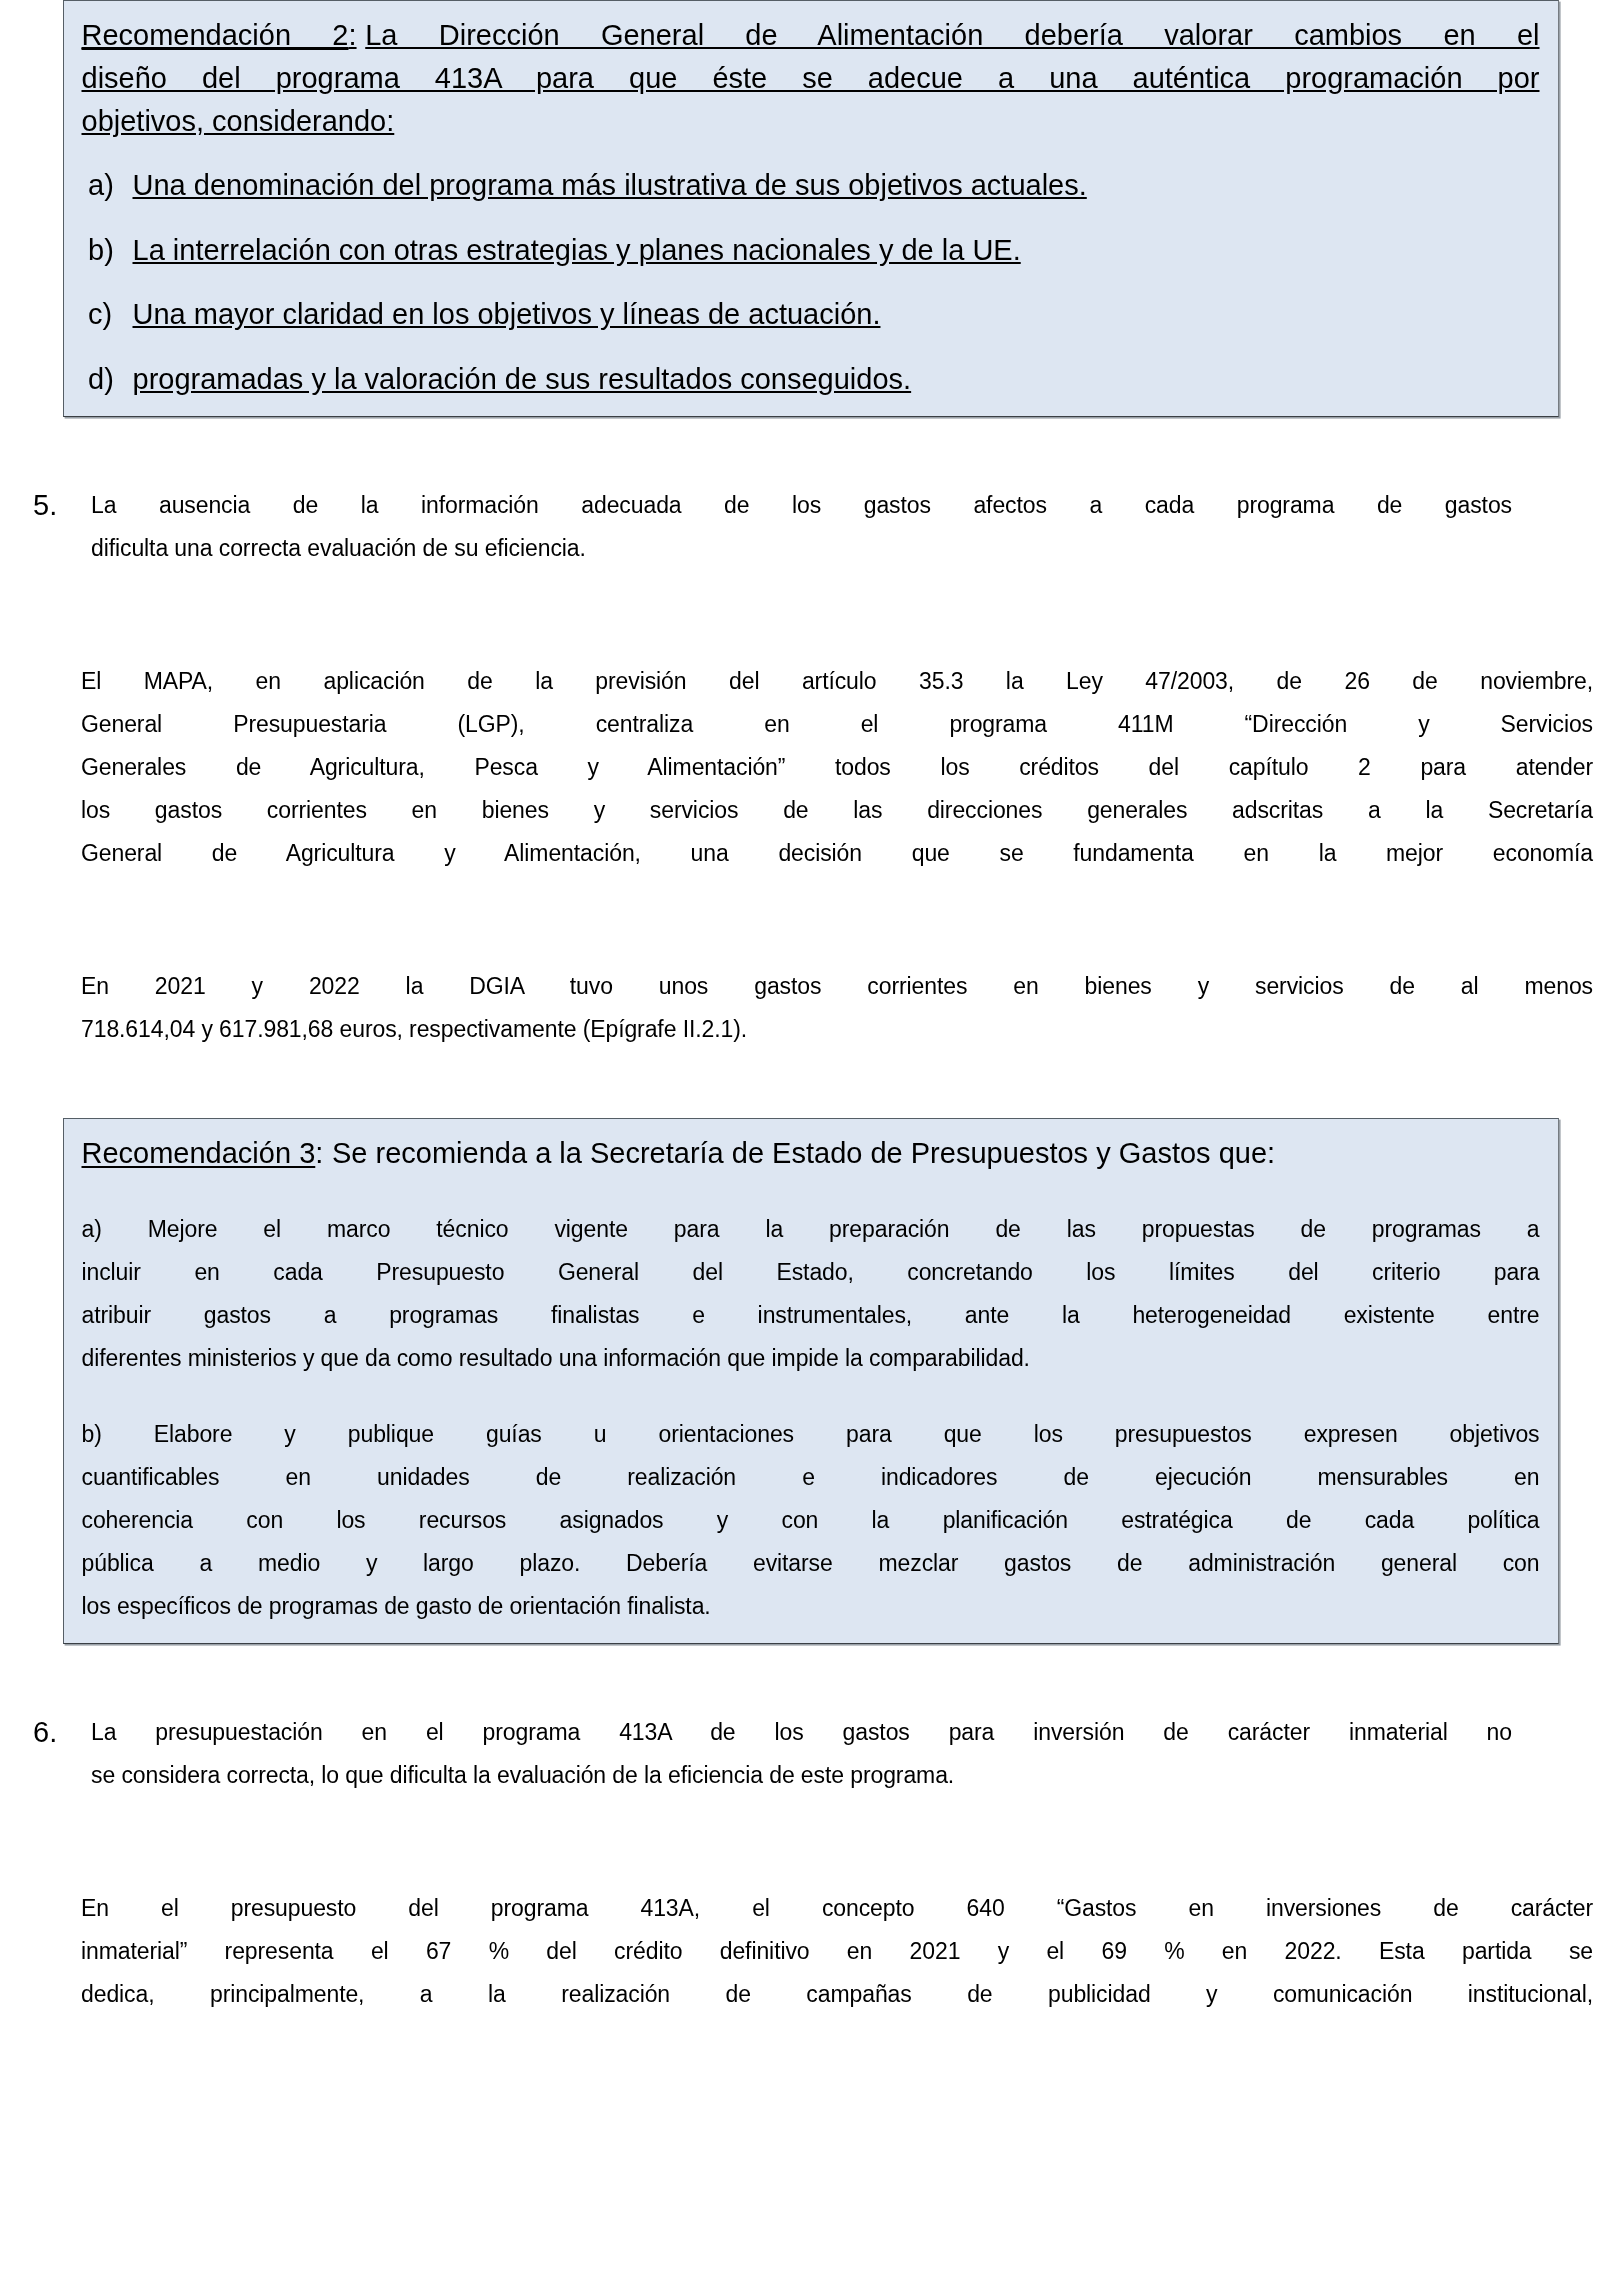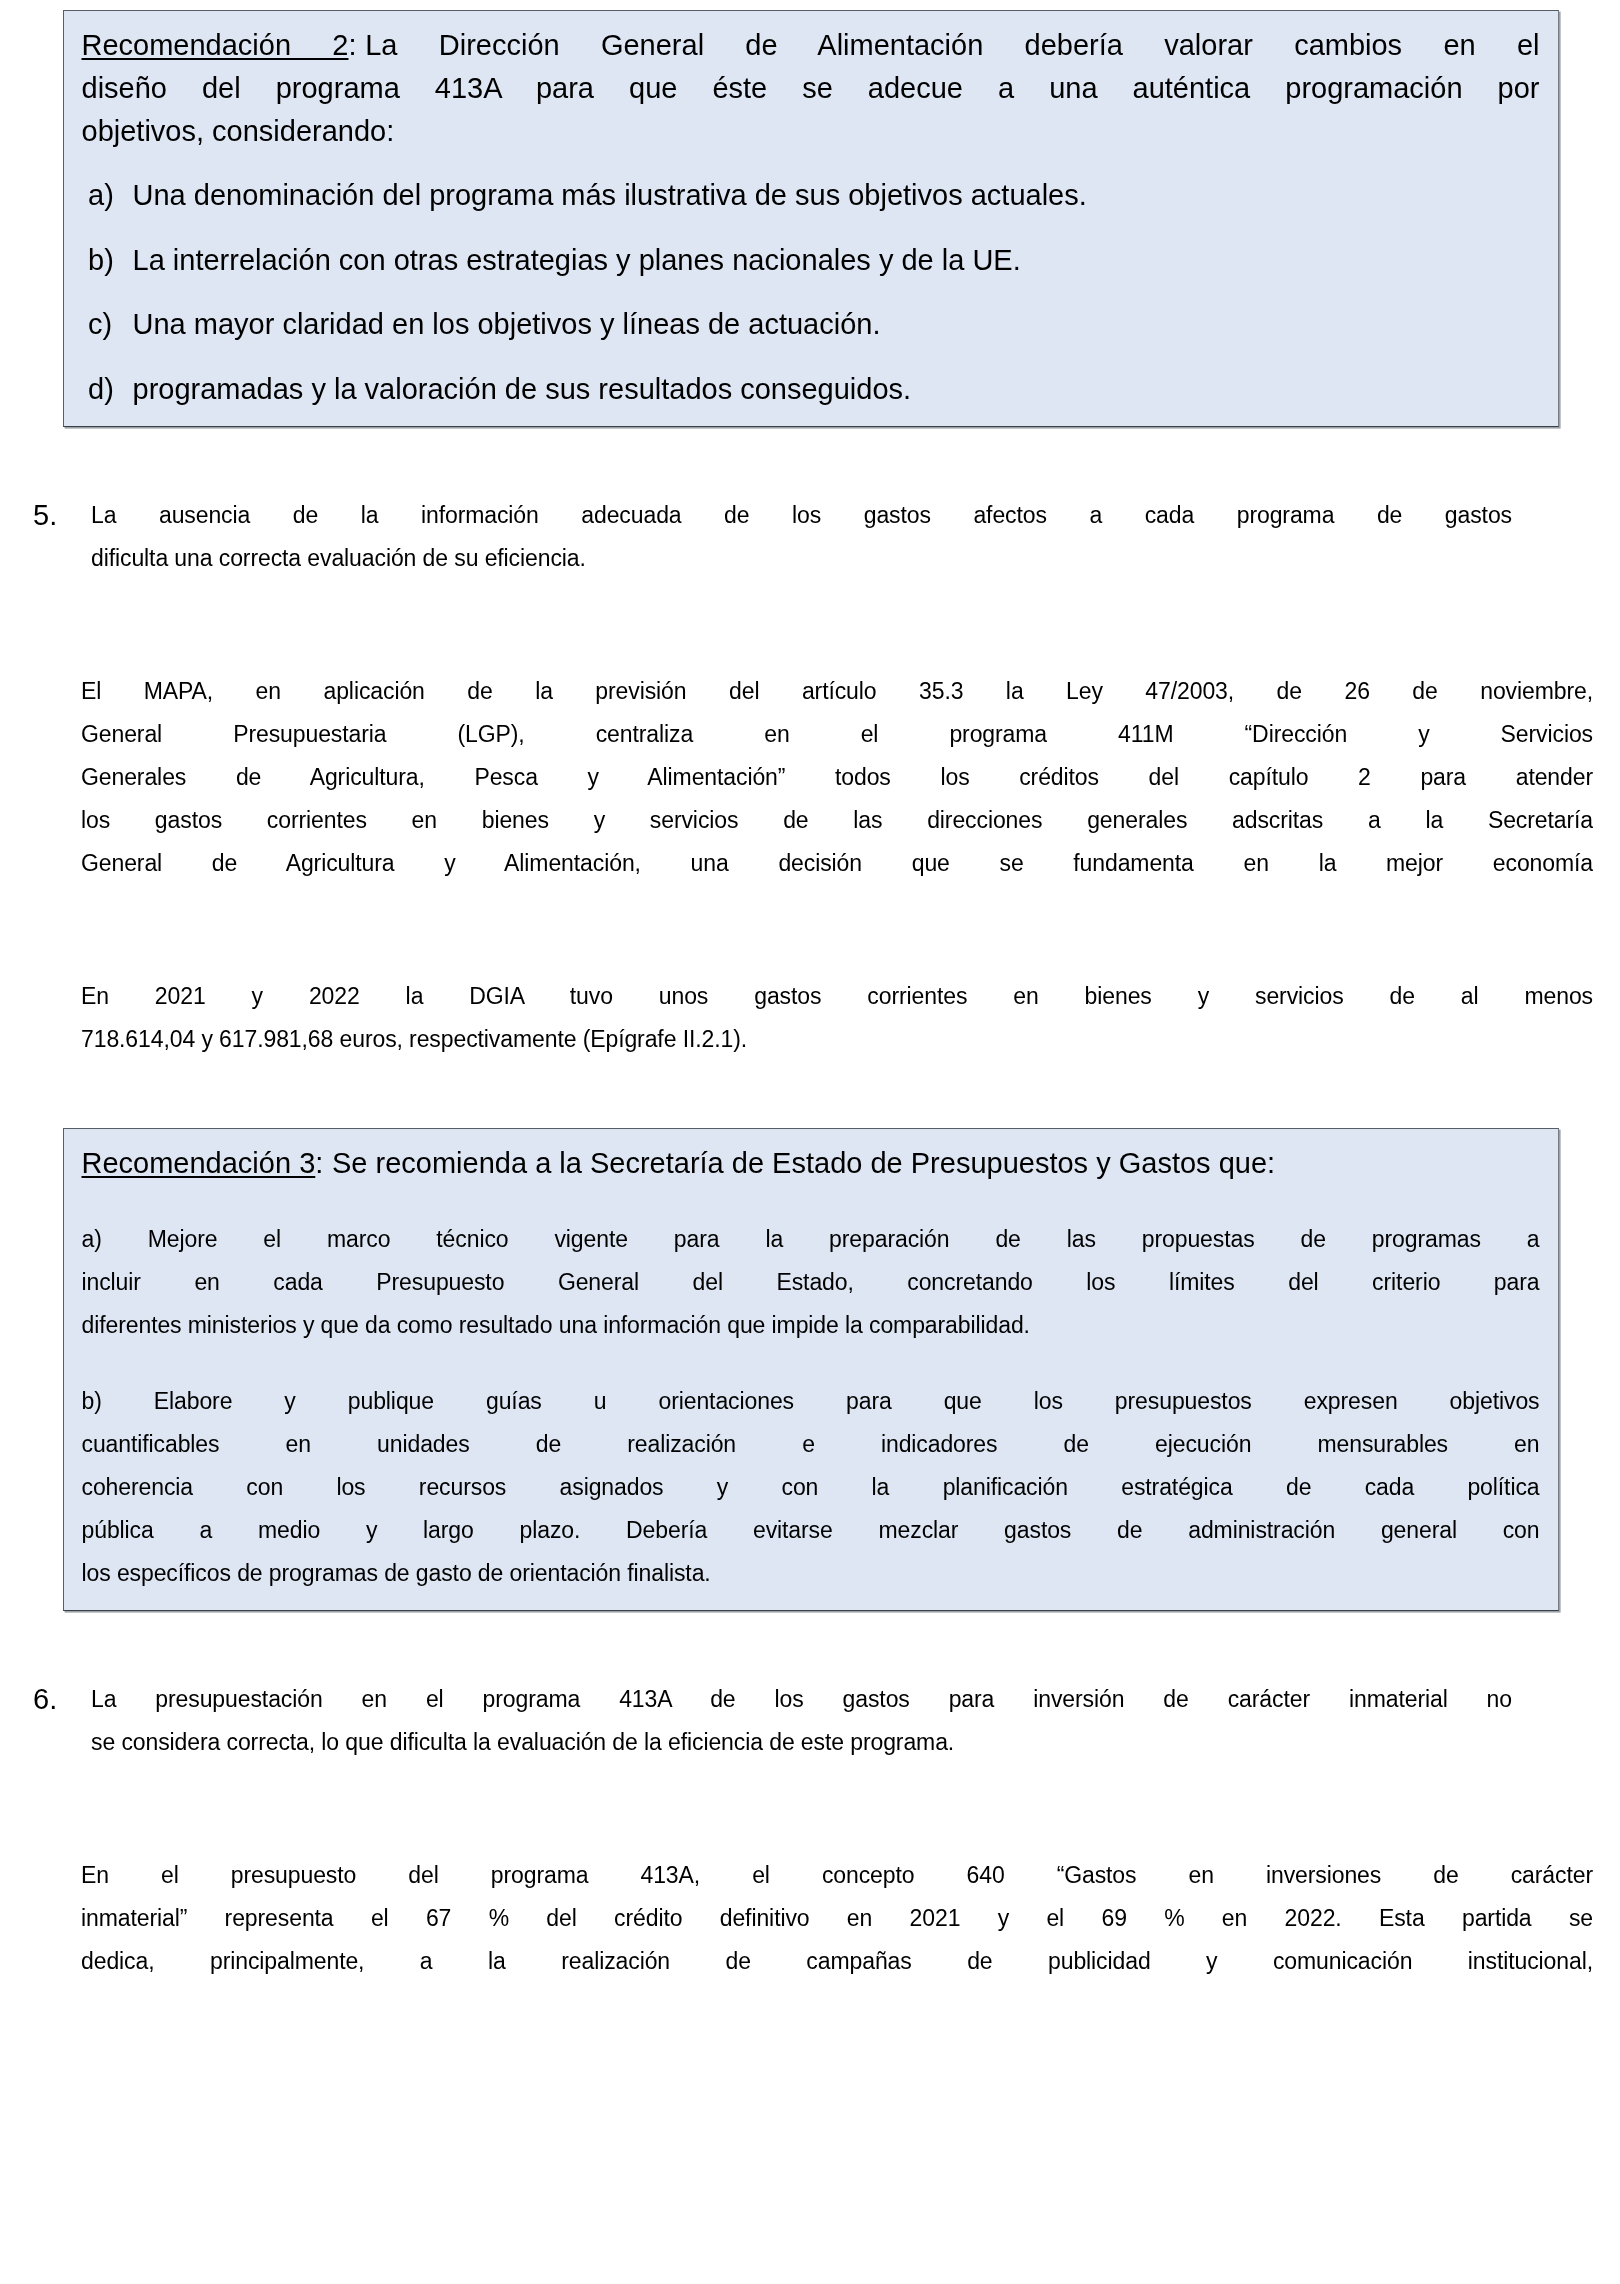--- a/index.html
+++ b/index.html
@@ -116,21 +116,21 @@
   .j-line.end {
     text-align-last: left;
     white-space: normal;
   }
 </style>
 </head>
 <body>
 
 <div class="page">
 
-  <div class="rec-box" style="margin-top:10px;">
+  <div class="rec-box" style="text-decoration:underline;">
     <p class="rec-head">
         <span class="j-line"><span class="u-label">Recomendación 2</span><span>:</span><span style="margin-left:.3em">La Dirección General de Alimentación debería valorar cambios en el</span></span>
         <span class="j-line">diseño del programa 413A para que éste se adecue a una auténtica programación por</span>
         <span class="j-line end">objetivos, considerando:</span>
       </p>
 
     <ul class="letter-list">
       <li>
         <span class="marker">a)</span>
         <span class="j-line end">Una denominación del programa más ilustrativa de sus objetivos actuales.</span>
@@ -184,20 +184,21 @@
   <div class="rec-box">
     <p class="rec-head">
         <span class="j-line end"><span class="u-label">Recomendación 3</span><span>:</span><span style="margin-left:.3em">Se recomienda a la Secretaría de Estado de Presupuestos y Gastos que:</span></span>
       </p>
 
     <div class="spacer-md"></div>
 
     <p class="para">
         <span class="j-line">a) Mejore el marco técnico vigente para la preparación de las propuestas de programas a</span>
         <span class="j-line">incluir en cada Presupuesto General del Estado, concretando los límites del criterio para</span>
+        <span class="j-line">atribuir gastos a programas finalistas e instrumentales, ante la heterogeneidad existente entre</span>
         <span class="j-line end">diferentes ministerios y que da como resultado una información que impide la comparabilidad.</span>
       </p>
 
     <div class="spacer-md"></div>
 
     <p class="para">
         <span class="j-line">b) Elabore y publique guías u orientaciones para que los presupuestos expresen objetivos</span>
         <span class="j-line">cuantificables en unidades de realización e indicadores de ejecución mensurables en</span>
         <span class="j-line">coherencia con los recursos asignados y con la planificación estratégica de cada política</span>
         <span class="j-line">pública a medio y largo plazo. Debería evitarse mezclar gastos de administración general con</span>

